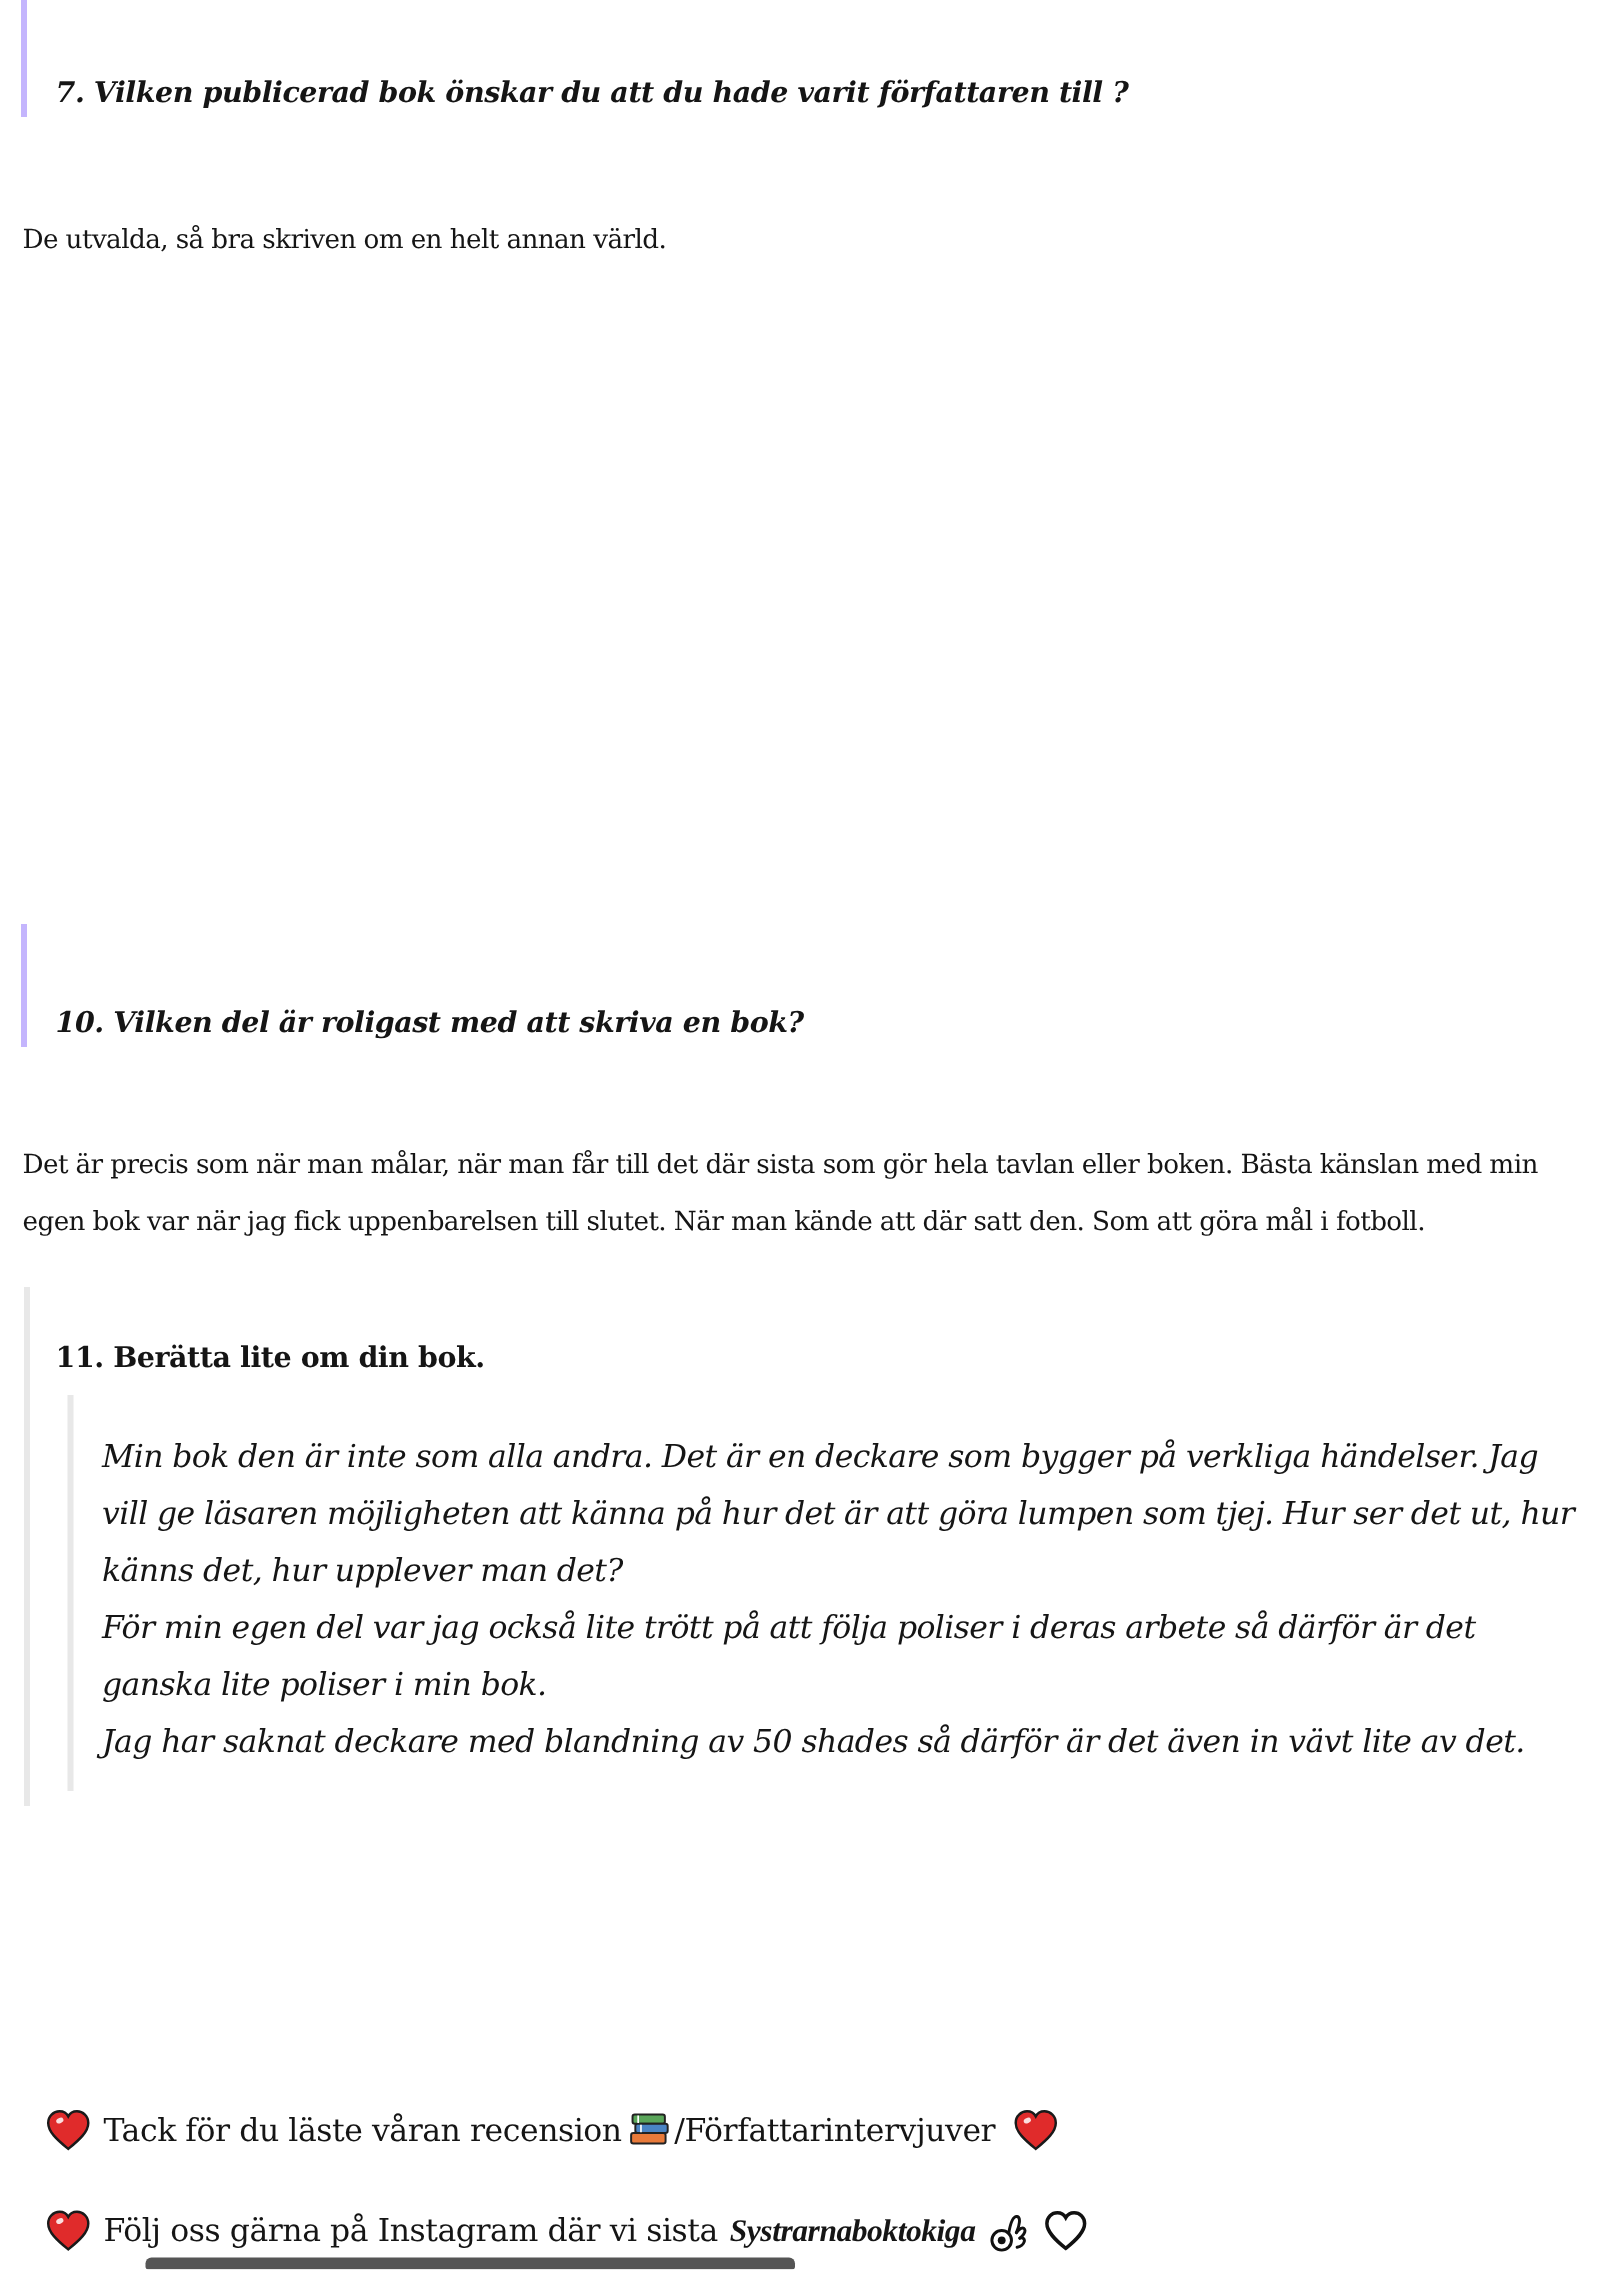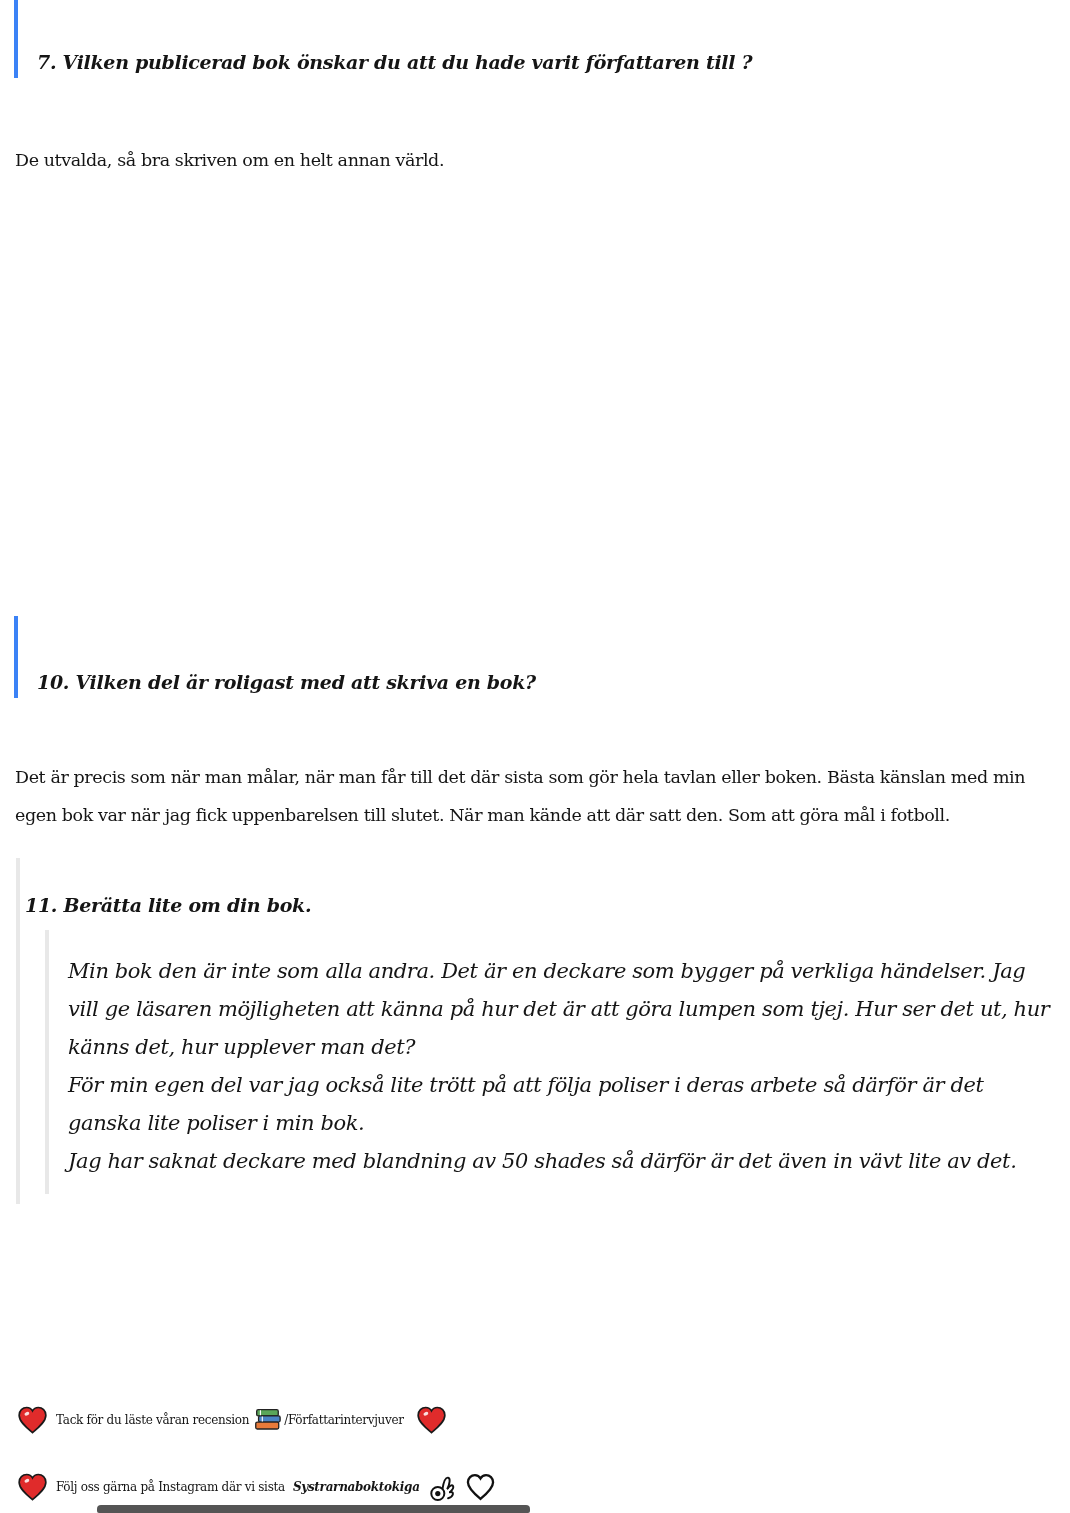--- a/index.html
+++ b/index.html
@@ -8,21 +8,21 @@
     position:relative;
     width:1070px; height:1513px;
     background:#ffffff;
     overflow:hidden;
     font-family:"DejaVu Serif", serif;
     color:#151515;
   }
   
   .q-block {
     position:absolute;
-    border-left:4px solid #3b82f6;
+    border-left:4px solid #c4b5fd;
     padding-left:19px;
     display:flex;
     align-items:flex-end;
     padding-bottom:5px;
   }
   .q-text {
     font-style:italic;
     font-weight:bold;
     font-size:19px;
     letter-spacing:-0.3px;
@@ -37,54 +37,53 @@
     line-height:38px;
   }
   
   .q11-outer {
     position:absolute;
     left:16px; top:858px;
     width:1046px; height:346px;
     border-left:4px solid #e8e8e8;
   }
   .q11-question {
-    margin-left:5px;
+    margin-left:17px;
     padding-top:36px;
-    font-style:italic;
     font-weight:bold;
     font-size:19px;
     letter-spacing:-0.3px;
   }
   .q11-inner {
     margin-left:25px;
     margin-top:14px;
     border-left:4px solid #e8e8e8;
     padding:22px 8px 14px 19px;
   }
   .q11-inner p {
     font-style:italic;
     font-size:21px;
     letter-spacing:-0.4px;
     line-height:38px;
   }
   
   .footer-line {
     position:absolute;
-    left:17px;
+    left:30px;
     display:flex;
     align-items:center;
     height:36px;
-    font-size:12px;
+    font-size:21px;
     letter-spacing:-0.3px;
   }
   .footer-line svg { flex:0 0 auto; }
   .icon-heart { margin-right:8px; }
   .icon-heart-end { margin-left:12px; }
   .icon-books { margin-left:3px; margin-right:2px; }
-  .ig-handle { font-weight:bold; font-style:italic; margin-left:8px; margin-right:8px; }
+  .ig-handle { font-weight:bold; font-style:italic; margin-left:8px; margin-right:8px;font-family:Liberation Serif, serif; }
   .icon-okhand { margin-right:9px; }
   .bottom-bar {
     position:absolute;
     left:97px; top:1505px;
     width:433px; height:8px;
     background:#555555;
     border-radius:4px 4px 2px 2px;
   }
 </style>
 </head>

